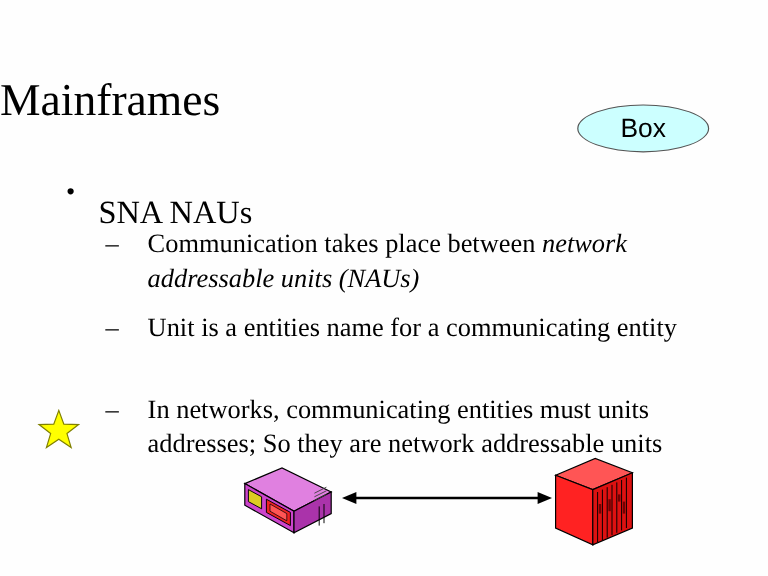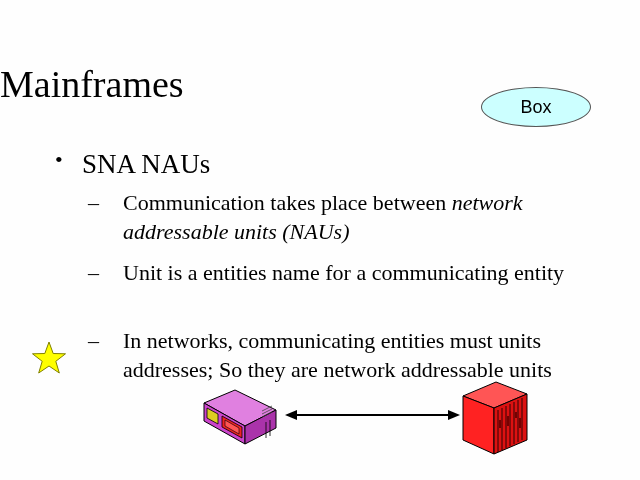--- a/index.html
+++ b/index.html
@@ -11,28 +11,28 @@
   }
   .title {
     position: absolute; left: 0; width: 516px; top: 62px;
     font-size: 38px; line-height: 44px;
   }
   .box-oval {
     position: absolute; left: 481px; top: 87px; width: 110px; height: 40px;
     border: 1px solid #555; border-radius: 50%;
     background: #ccffff; box-sizing: border-box;
     font-family: "Liberation Sans", "DejaVu Sans", sans-serif;
-    font-size: 18px; text-align: center; line-height: 38px;
+    font-size: 22px; text-align: center; line-height: 38px;
   }
   .bullet {
     position: absolute; left: 55px; top: 143px;
     font-size: 27px; line-height: 34px;
   }
   .bullet .dot { position: absolute; left: 0; top: 0; font-size: 22px; }
-  .bullet .txt { position: absolute; left: 27px; top: 4px; white-space: nowrap; }
+  .bullet .txt { position: absolute; left: 27px; top: 17px; white-space: nowrap; }
   .sub {
     position: absolute; left: 88px; width: 500px;
     font-size: 22px; line-height: 29px;
   }
   .sub .dash { position: absolute; left: 0; top: 0; }
   .sub .stxt { display: block; margin-left: 35px; }
   .sub1 { top: 188px; }
   .sub2 { top: 258px; }
   .sub3 { top: 326px; }
   em { font-style: italic; }

